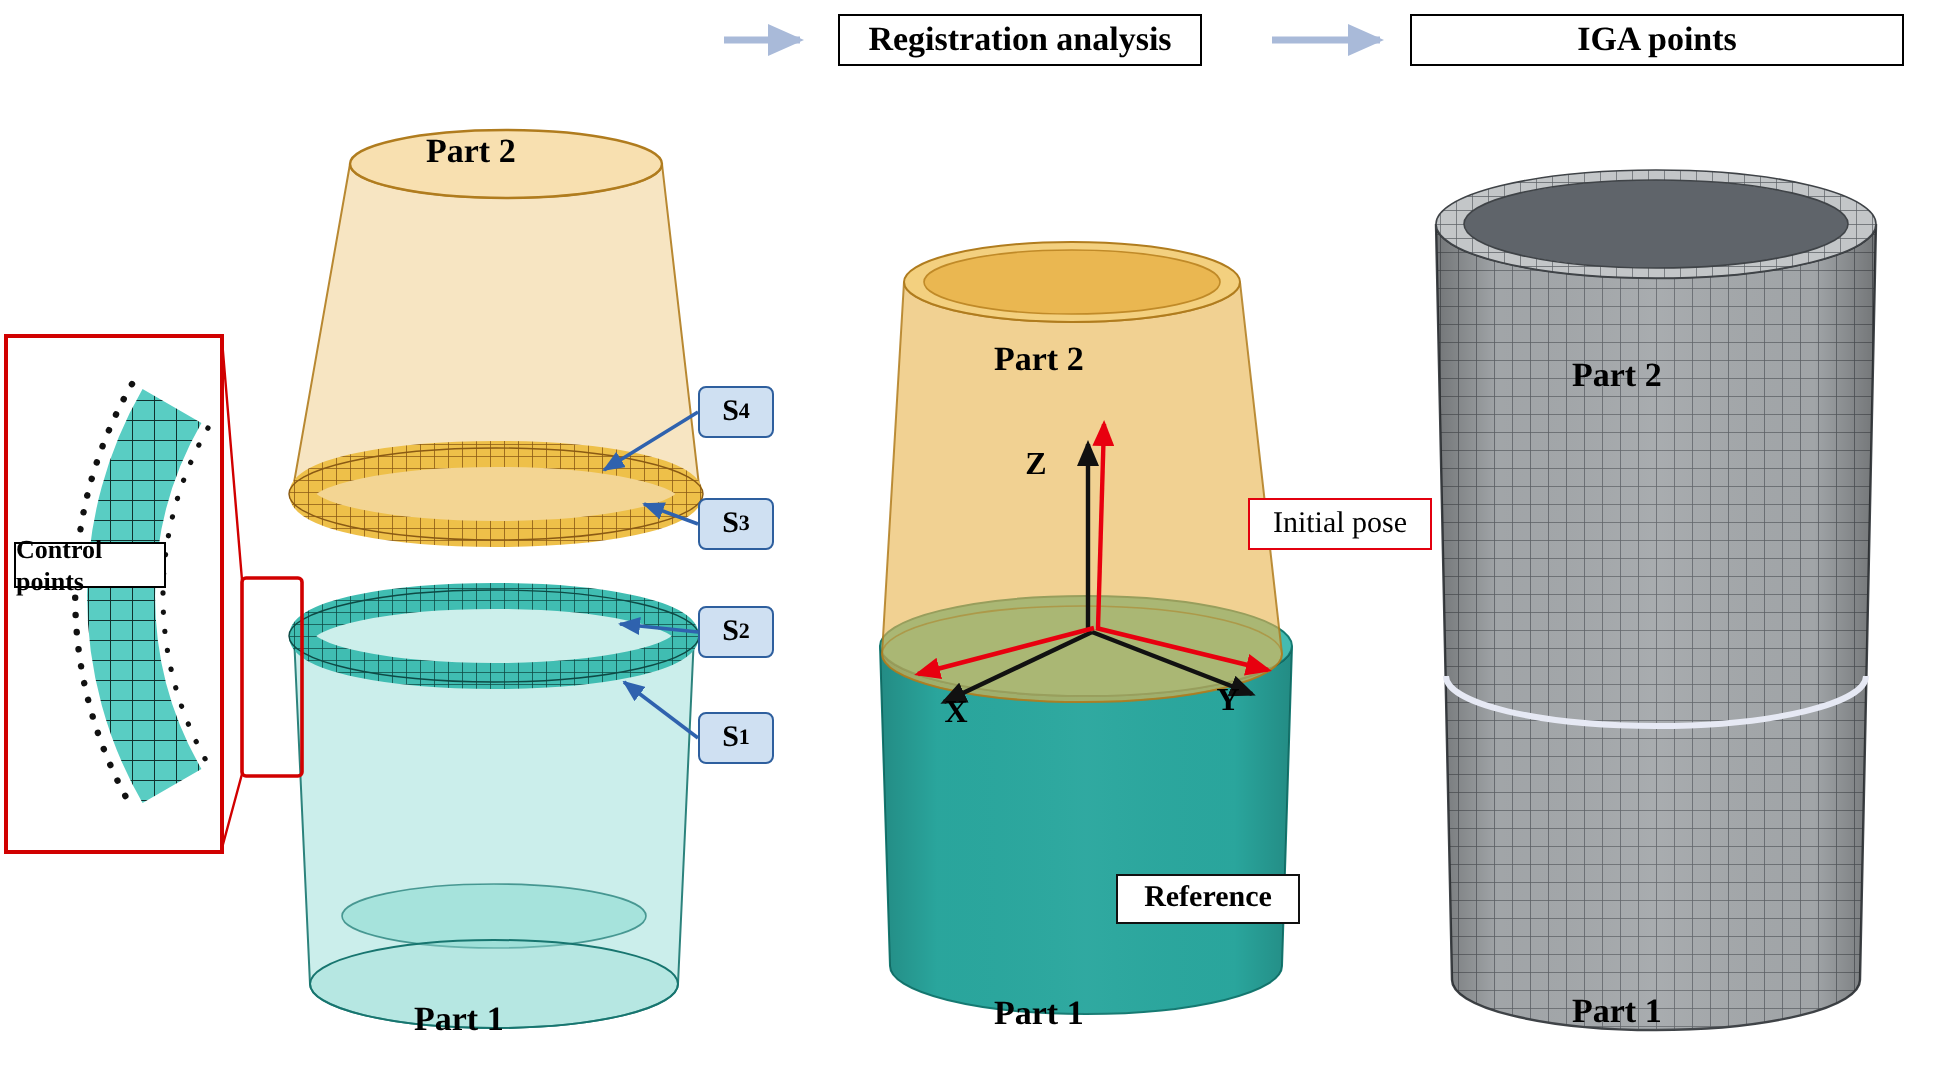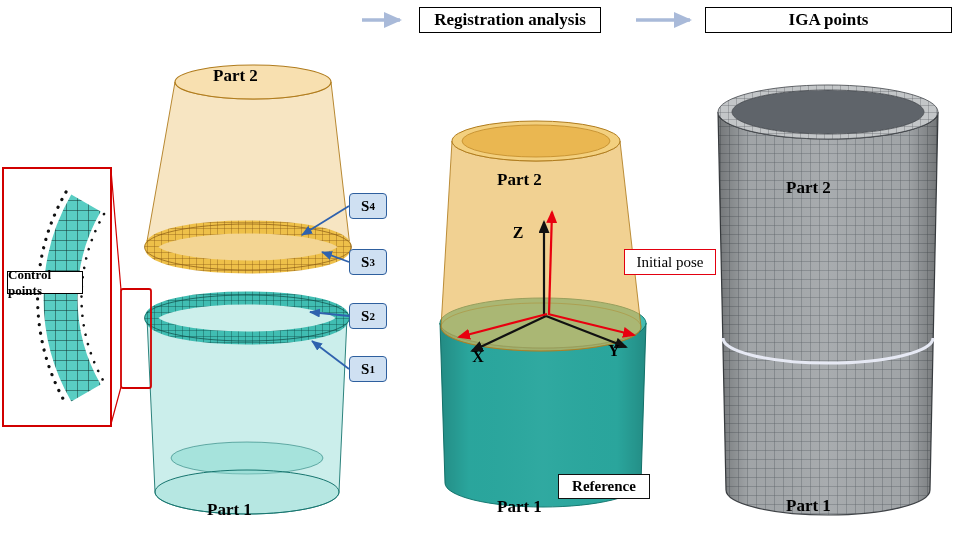--- a/index.html
+++ b/index.html
@@ -31,21 +31,21 @@
     justify-content:center; font-weight:bold; font-size:13px; box-sizing:border-box;
   }
   .pose-box {
     position:absolute; left:576px; top:249px; width:92px; height:26px;
     background:#fff; border:1.6px solid #e3000f; display:flex; align-items:center;
     justify-content:center; font-weight:normal; font-size:15px; box-sizing:border-box;margin-left:48px;
   }
   .ref-box {
     position:absolute; left:558px; top:437px; width:92px; height:25px;
     background:#fff; border:1.2px solid #111; display:flex; align-items:center;
-    justify-content:center; font-weight:bold; font-size:15px; box-sizing:border-box;margin-top:37px;
+    justify-content:center; font-weight:bold; font-size:15px; box-sizing:border-box;
   }
 </style>
 </head>
 <body>
 
 <div class="stage">
 
   <svg class="layer" width="968" height="536" viewBox="0 0 968 536">
     <defs>
       <pattern id="goldMesh" width="7" height="6" patternUnits="userSpaceOnUse">

